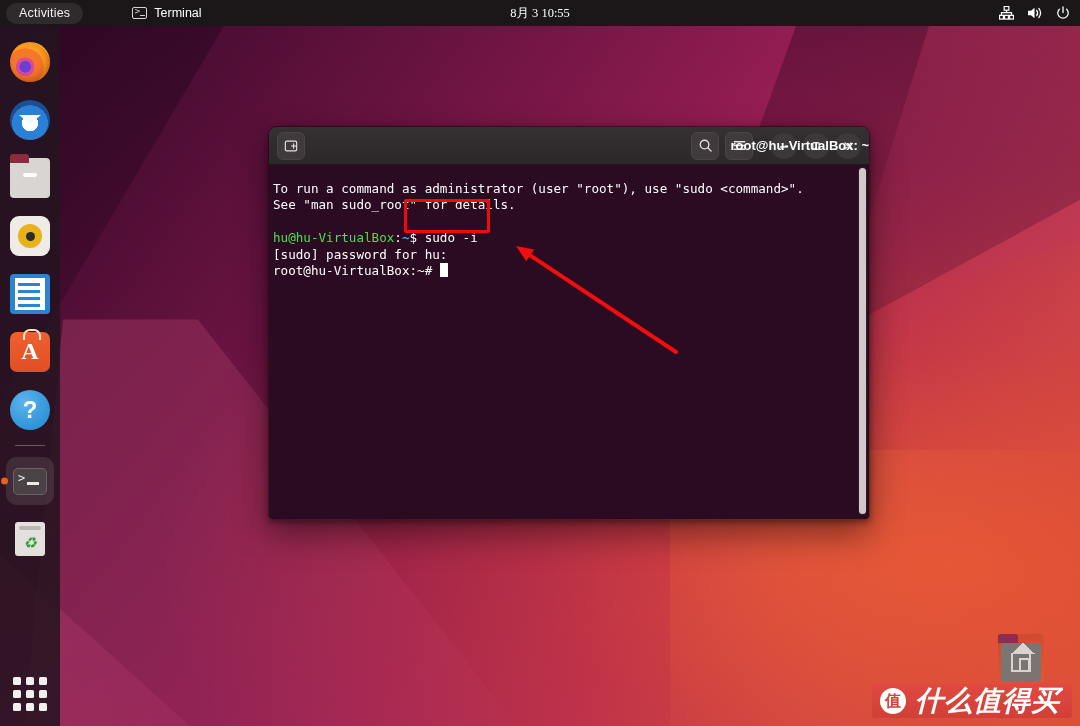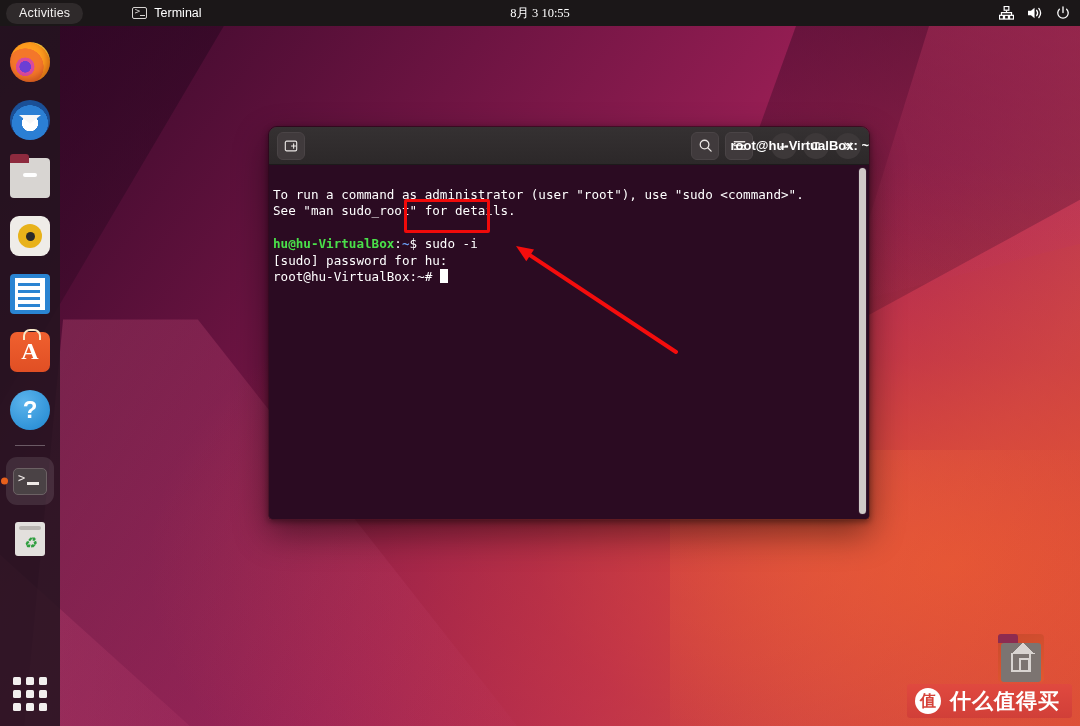--- a/index.html
+++ b/index.html
@@ -208,29 +208,29 @@
     font-size: 13px; font-weight: bold; color: #ffffff; pointer-events: none;
   }
   #tb-right {
     margin-left: auto; margin-right: 8px; display: flex; align-items: center; gap: 6px;
   }
   #tb-right .gap { width: 6px; }
 
   #term-body {
     flex: 1 1 auto; position: relative;
     background: #2b0b22;
-    padding: 22px 0 0 2px;
+    padding: 16px 0 0 2px;
     overflow: hidden;
   }
   #term-text {
     font-family: "DejaVu Sans Mono", monospace;
     font-size: 12.6px; line-height: 16.4px;
     color: #ffffff; white-space: pre; padding-left: 2px;
   }
-  .c-green { color: #4ae04a; font-weight: bold; }
+  .c-green { color: #4ae04a; font-weight: normal; }
   .c-blue  { color: #6a9ff5; font-weight: bold; }
   .c-white { color: #ffffff; }
   .cursor {
     display: inline-block; width: 8px; height: 14px;
     background: #ffffff; vertical-align: -2px;
   }
   #scrollbar {
     position: absolute; right: 2px; top: 2px; width: 9px; bottom: 4px;
     background: rgba(255,255,255,0.06); border-radius: 5px;
   }
@@ -284,22 +284,23 @@
     background: linear-gradient(180deg, #e0493f, #d13f38);
     padding: 3px 12px 3px 8px; border-radius: 3px; z-index: 25;
   }
   #wm-logo {
     width: 26px; height: 26px; border-radius: 50%; background: #ffffff;
     display: flex; align-items: center; justify-content: center;
     color: #d6433a; font-size: 16px; font-weight: bold;
     font-family: "DejaVu Sans", sans-serif;
   }
   #wm-text {
-    color: #ffffff; font-size: 21px; font-weight: bold; letter-spacing: 1px;
+    color: #ffffff; font-size: 28px; font-weight: bold; letter-spacing: 1px;
     font-family: "DejaVu Sans", sans-serif;
+    font-style: italic;
   }
 </style>
 </head>
 <body>
 
 <div id="screen">
 
   <div id="wallpaper">
     <div class="facet f1"></div>
     <div class="facet f2"></div>

